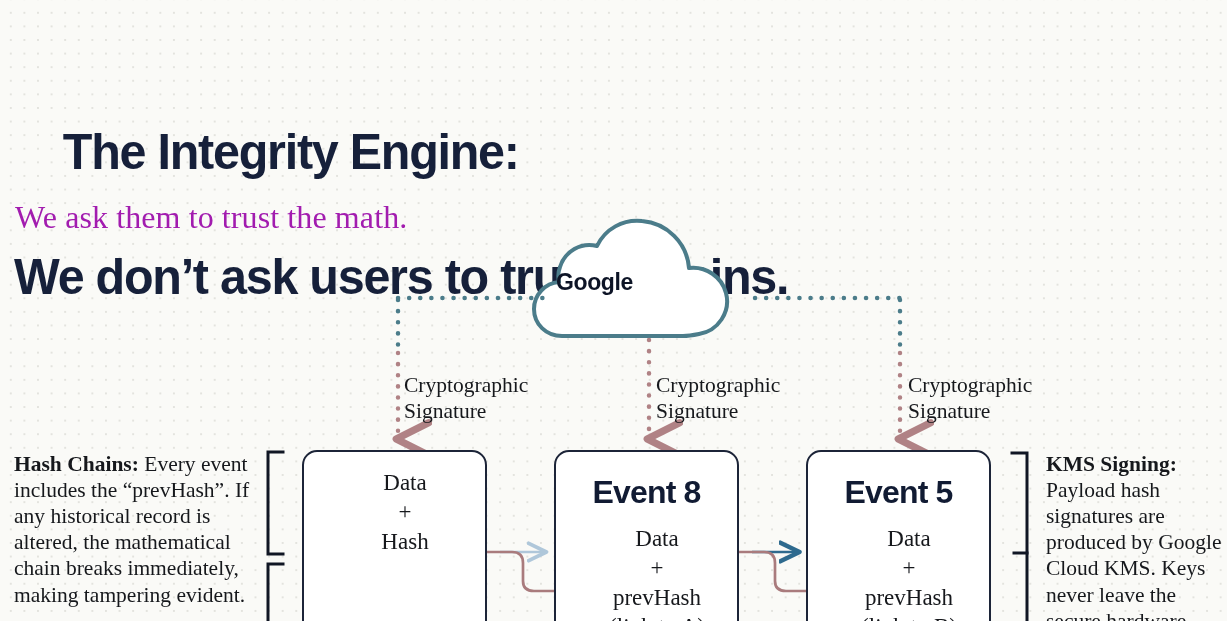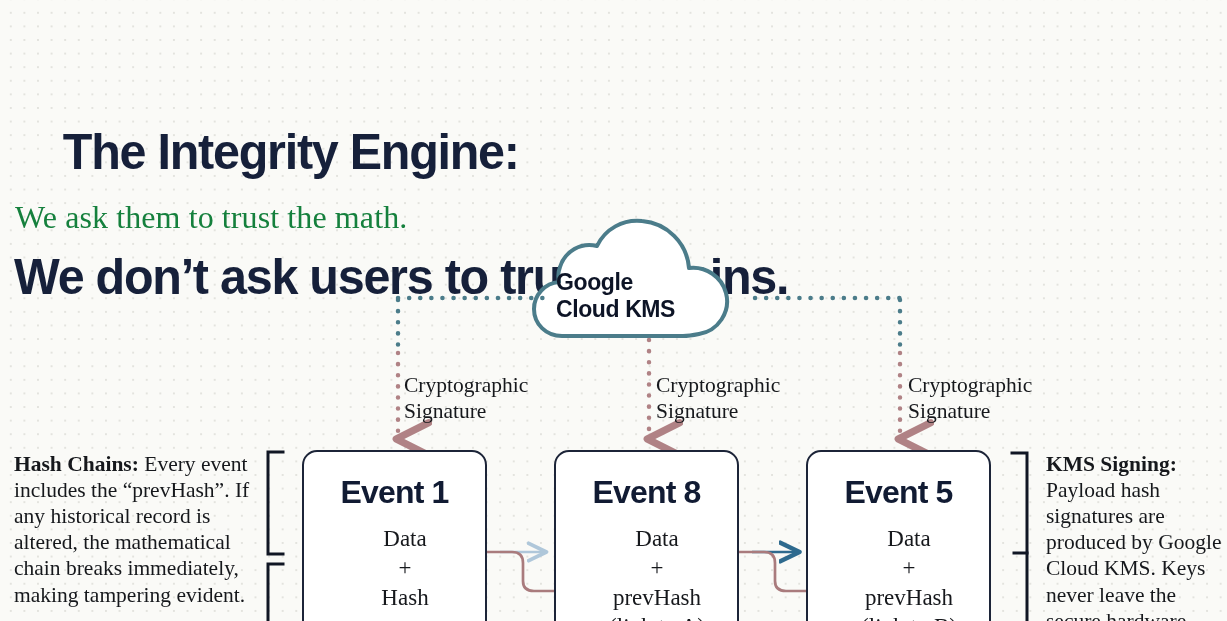--- a/index.html
+++ b/index.html
@@ -44,21 +44,21 @@
   }
   .headline .l2 { display:block; }
 
   .subhead {
     position: absolute;
     left: 15px;
     top: 150px;
     font-family: "Liberation Serif", serif;
     font-size: 32px;
     line-height: 1.2;
-    color: #15803d;
+    color: #a21caf;
     letter-spacing: 0.1px;
     white-space: nowrap;
   }
 
   
   .diagram-svg {
     position: absolute;
     left: 0;
     top: 0;
     width: 1227px;
@@ -220,32 +220,30 @@
     </g>
 
     <g>
       <path d="M1012,405 L1027,405 L1027,611 L1012,611" fill="none" stroke="#101624" stroke-width="3" stroke-linecap="square" stroke-linejoin="miter"></path>
       <path d="M1014,505 L1027,505" fill="none" stroke="#101624" stroke-width="3" stroke-linecap="square"></path>
     </g>
   </svg>
 
   <div class="cloud-label">
     <div>Google</div>
-    <div>Cloud KMS</div>
   </div>
 
   <div class="sig-label sig-1">Cryptographic
 Signature</div>
   <div class="sig-label sig-2">Cryptographic
 Signature</div>
   <div class="sig-label sig-3">Cryptographic
 Signature</div>
 
   <div class="event-box ev1">
-    <div class="event-title">Event 1</div>
     <div class="event-body">Data
 +
 Hash</div>
   </div>
 
   <div class="event-box ev2">
     <div class="event-title">Event 8</div>
     <div class="event-body">Data
 +
 prevHash

